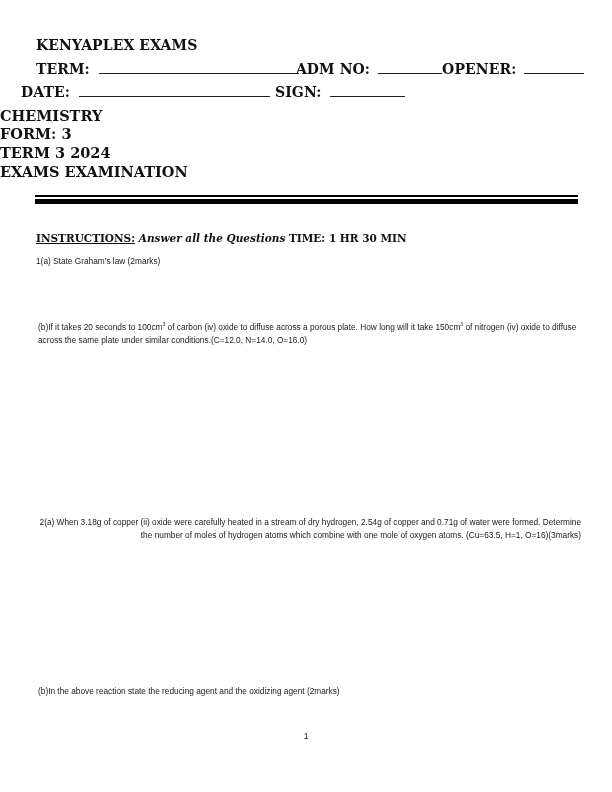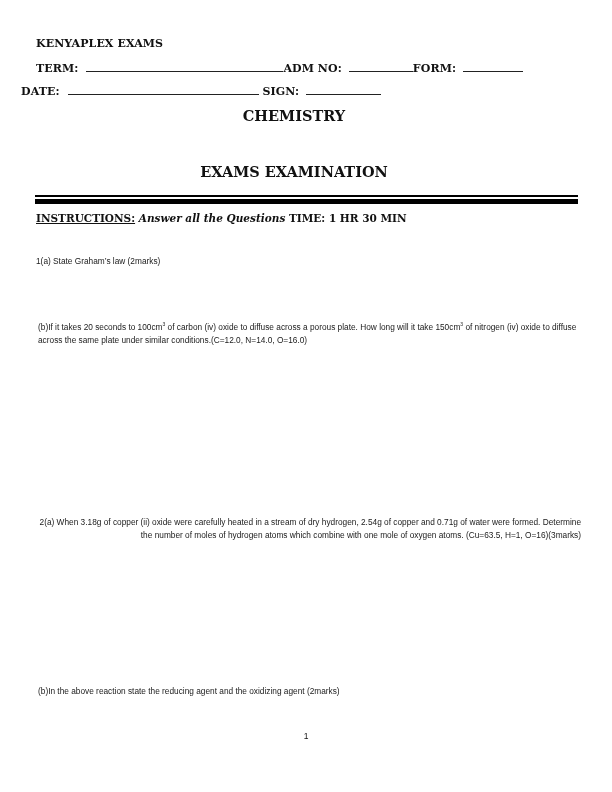--- a/index.html
+++ b/index.html
@@ -1,53 +1,55 @@
 <!DOCTYPE html>
 <html><head>
   <meta charset="utf-8">
   <style>
     html, body { margin: 0; padding: 0; background: #ffffff; }
     body { width: 612px; height: 792px; position: relative; overflow: hidden; color: #111; }
     .page { position: absolute; left: 0; top: 0; width: 612px; height: 792px; background: #fff; }
     .serif-bold { font-family: "DejaVu Serif", "Liberation Serif", serif; font-weight: bold; }
     .abs { position: absolute; white-space: nowrap; }
-    .hdr { font-size: 11px; letter-spacing: 0.1px; }
+    .hdr { font-size: 14px; letter-spacing: 0.1px; }
     .blank { display: inline-block; border-bottom: 1px solid #222; height: 10px; vertical-align: baseline; }
-    .title { position: absolute; left: 0; width: 564px; text-align: center; font-size: 14.5px; line-height: 18.5px; margin-left: 12px; }
+    .title { position: absolute; left: 0; width: 564px; font-size: 14.5px; line-height: 18.5px; }
     .rule-thin { position: absolute; left: 35px; width: 543px; top: 195px; height: 2px; background: #000; }
     .rule-thick { position: absolute; left: 35px; width: 543px; top: 199px; height: 4.5px; background: #000; }
-    .instr { font-size: 10.5px; }
+    .instr { font-size: 10.5px; margin-top: 20px; }
     .instr .u { text-decoration: underline; }
     .instr i { font-style: italic; }
     .q { position: absolute; left: 36px; width: 545px; font-family: "Liberation Sans", "DejaVu Sans", sans-serif; font-size: 8.3px; line-height: 13px; color: #1a1a1a; white-space: normal; }
     .q sup { font-size: 5px; vertical-align: 4px; line-height: 0; }
     .pnum { position: absolute; left: 0; width: 612px; text-align: center; top: 731px; font-family: "Liberation Sans", "DejaVu Sans", sans-serif; font-size: 8.5px; }
   </style>
 </head>
 <body>
 
 <div class="page">
 
   <div class="abs serif-bold hdr" style="left:36px; top:37px;">KENYAPLEX EXAMS</div>
 
   <div class="abs serif-bold hdr" style="left:36px; top:61px;">
     <span>TERM:</span>
     <span class="blank" style="width:197px; margin-left:4px;"></span><span>ADM NO:</span>
-    <span class="blank" style="width:64px; margin-left:3px;"></span><span>FORM:</span>
+    <span class="blank" style="width:64px; margin-left:3px;"></span><span>OPENER:</span>
     <span class="blank" style="width:60px; margin-left:3px;"></span>
   </div>
 
   <div class="abs serif-bold hdr" style="left:21px; top:84px;">
     <span>DATE:</span>
     <span class="blank" style="width:191px; margin-left:4px;"></span>
     <span>SIGN:</span>
     <span class="blank" style="width:75px; margin-left:3px;"></span>
   </div>
 
   <div class="title serif-bold" style="top:107px;">CHEMISTRY</div>
+  <div class="title serif-bold" style="top:125px;">FORM: 3</div>
+  <div class="title serif-bold" style="top:144px;">TERM 3 2024</div>
   <div class="title serif-bold" style="top:163px;">EXAMS EXAMINATION</div>
 
   <div class="rule-thin"></div>
   <div class="rule-thick"></div>
 
   <div class="abs serif-bold instr" style="left:36px; top:212px;">
     <span class="u">INSTRUCTIONS:</span><i> Answer all the Questions</i><span> TIME: 1 HR 30 MIN</span>
   </div>
 
   <div class="q" style="top:255px;">1(a) State Graham’s law (2marks)</div>

